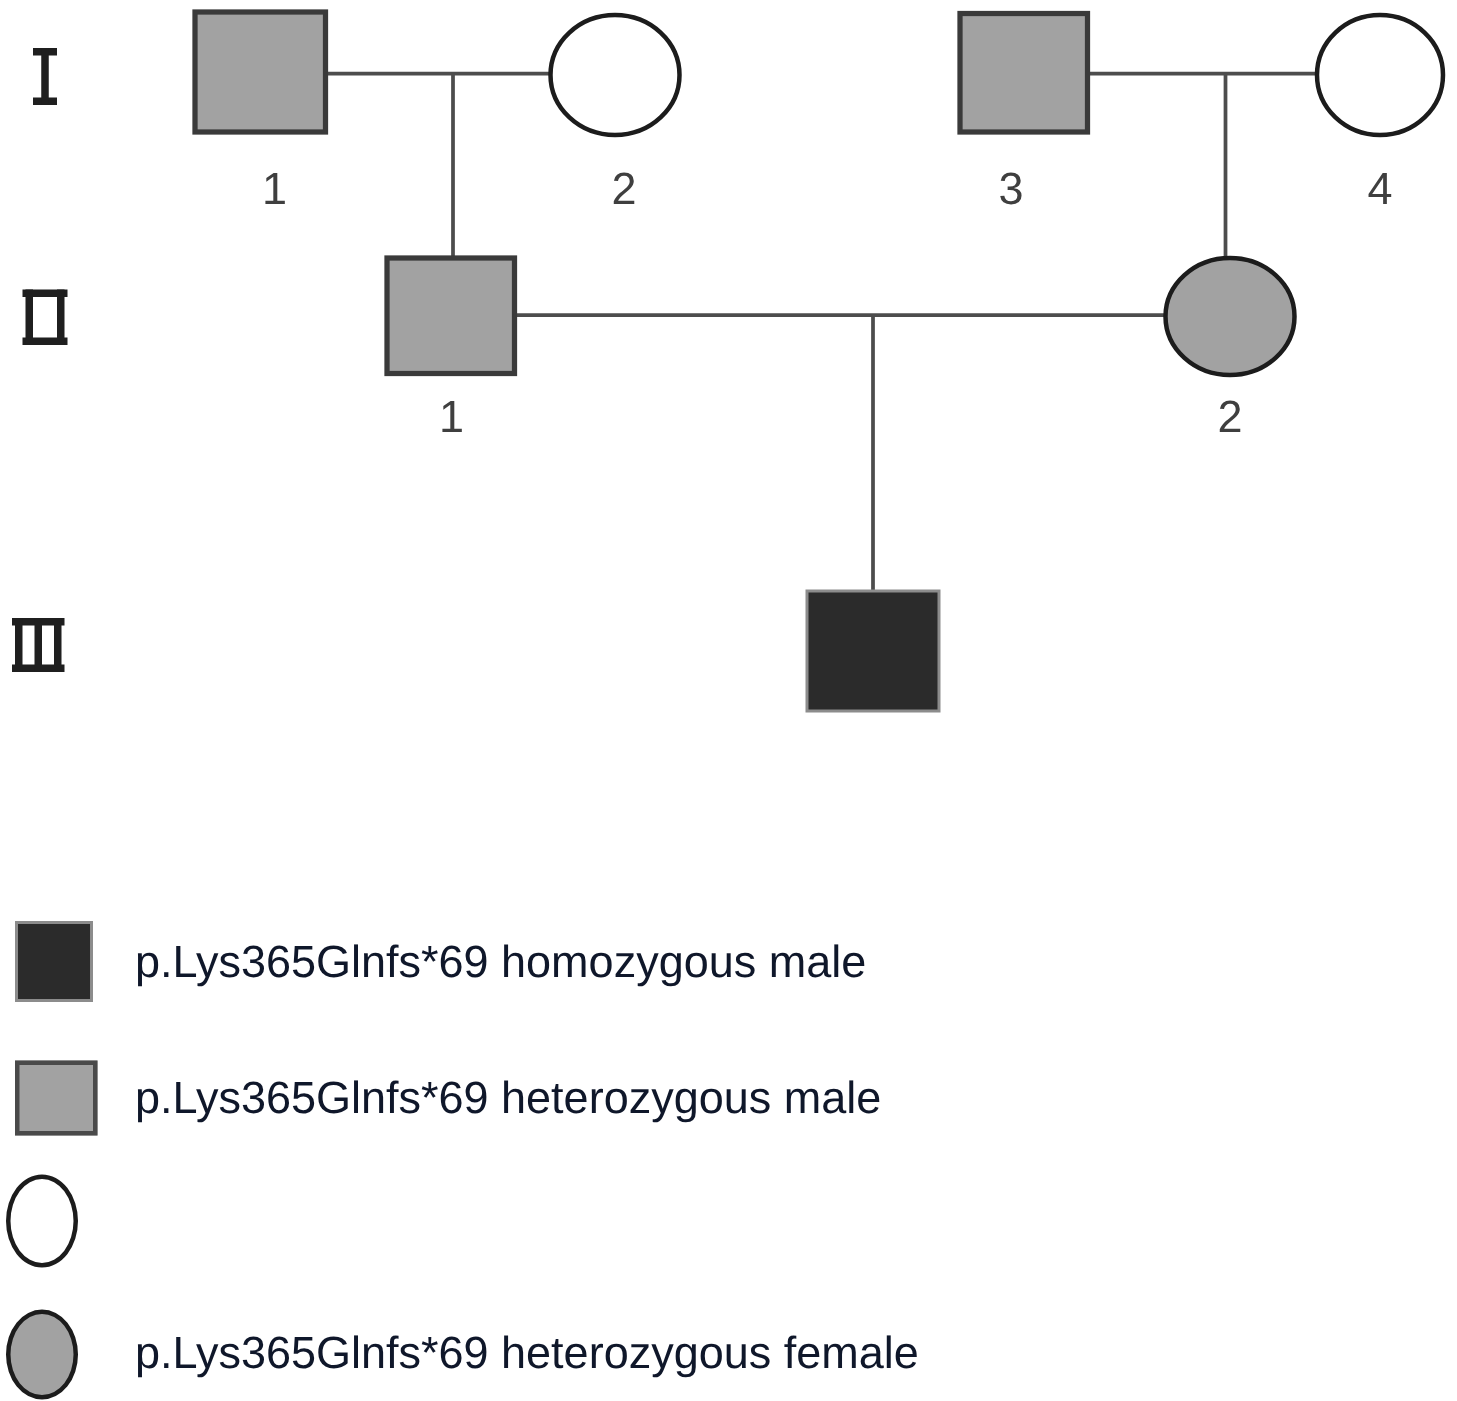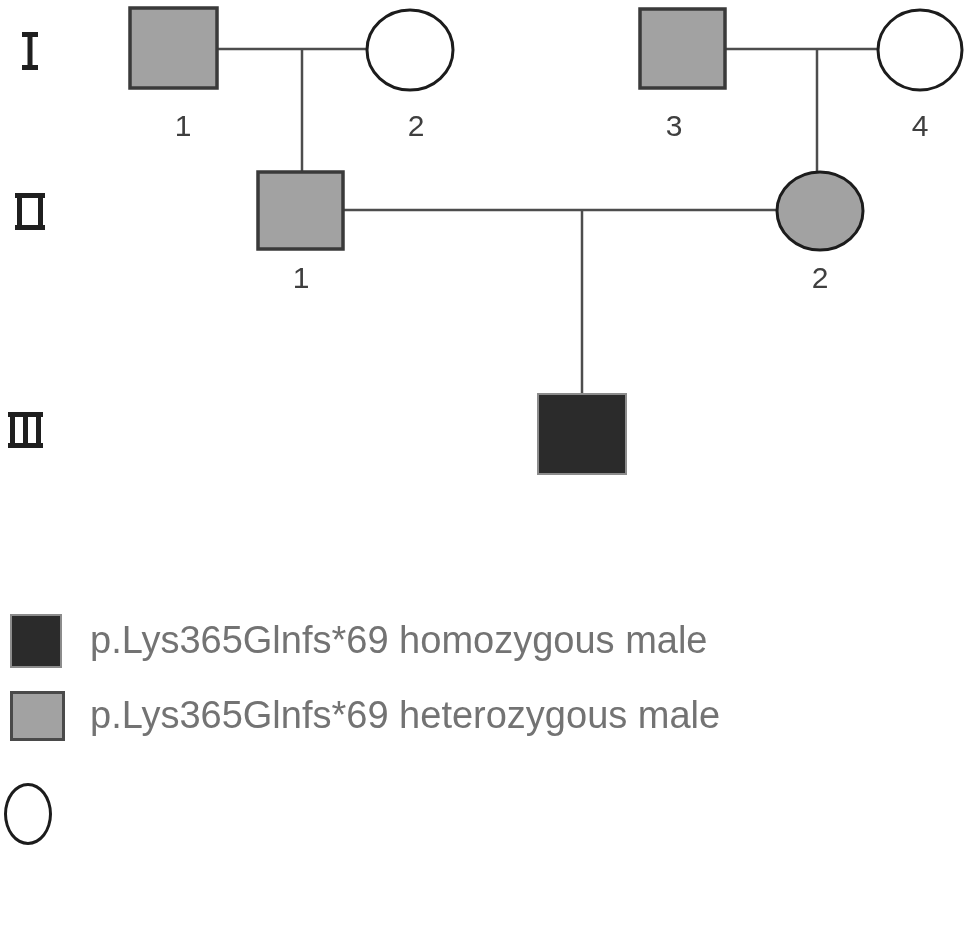--- a/index.html
+++ b/index.html
@@ -9,36 +9,36 @@
     height: 934px;
     background: #ffffff;
     font-family: "Liberation Sans", sans-serif;
     overflow: hidden;
   }
   #pedigree-svg { position: absolute; top: 0; left: 0; display: block; }
 
   .legend { position: absolute; top: 0; left: 0; width: 100%; height: 100%; }
   .legend-row { position: absolute; left: 0; display: flex; align-items: center; }
   .legend-row:nth-child(1) { top: 613px; height: 56px; }
-  .legend-row:nth-child(2) { top: 690px; height: 52px; text-align: center; }
+  .legend-row:nth-child(2) { top: 706px; height: 52px; text-align: center; }
   .legend-row:nth-child(3) { top: 782px; height: 63px; }
   .legend-row:nth-child(4) { top: 872px; height: 61px; }
 
   .swatch-cell { flex: 0 0 65px; width: 65px; display: flex; align-items: center; }
   .swatch { display: block; box-sizing: border-box; }
   .swatch[data-swatch="dark-square"]  { width: 52px; height: 54px; background: #2b2b2b; border: 2px solid #8c8c8c; margin-left: 10px; }
   .swatch[data-swatch="gray-square"]  { width: 55px; height: 50px; background: #a2a2a2; border: 3px solid #4a4a4a; margin-left: 10px; }
   .swatch[data-swatch="white-circle"] { width: 48px; height: 62px; background: #ffffff; border: 3px solid #1c1c1c; border-radius: 50%; margin-left: 4px; }
   .swatch[data-swatch="gray-circle"]  { width: 48px; height: 60px; background: #a2a2a2; border: 3px solid #1c1c1c; border-radius: 50%; margin-left: 4px; }
 
   .legend-label {
     margin-left: 25px;
-    font-size: 38px;
+    font-size: 30px;
     line-height: 1.1;
-    color: #737373;
+    color: #0f172a;
     white-space: nowrap;
   }
 </style>
 </head>
 <body>
 
 <div class="page">
 
   <svg id="pedigree-svg" width="971" height="560" viewBox="0 0 971 560">
       <line x1="217" y1="49" x2="368" y2="49" stroke="#4d4d4d" stroke-width="2.5"></line>
@@ -91,15 +91,21 @@
       <span class="swatch-cell">
         <span class="swatch" data-swatch="gray-square"></span>
       </span>
       <span class="legend-label">p.Lys365Glnfs*69 heterozygous male</span>
     </div>
     <div class="legend-row">
       <span class="swatch-cell">
         <span class="swatch" data-swatch="white-circle"></span>
       </span>
     </div>
+    <div class="legend-row">
+      <span class="swatch-cell">
+        <span class="swatch" data-swatch="gray-circle"></span>
+      </span>
+      <span class="legend-label">p.Lys365Glnfs*69 heterozygous female</span>
+    </div>
   </div>
 
 </div>
 
 </body></html>

